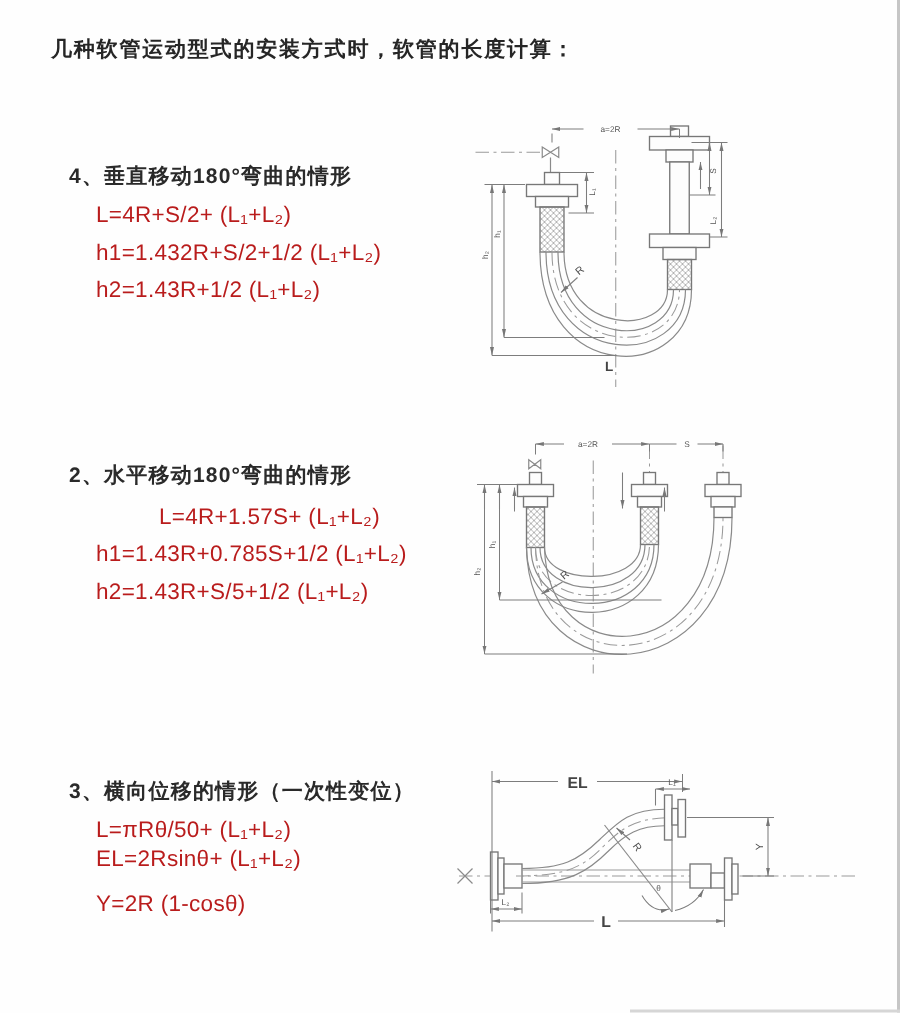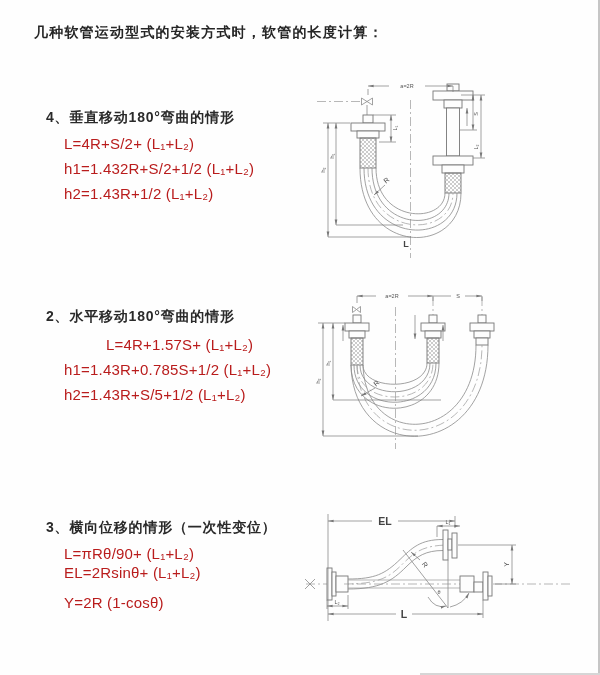--- a/index.html
+++ b/index.html
@@ -37,21 +37,21 @@
   <div class="tline formula" style="left:64px;top:135px;">L=4R+S/2+ (L₁+L₂)</div>
   <div class="tline formula" style="left:64px;top:160px;">h1=1.432R+S/2+1/2 (L₁+L₂)</div>
   <div class="tline formula" style="left:64px;top:185px;">h2=1.43R+1/2 (L₁+L₂)</div>
 
   <div class="tline heading" style="left:46px;top:308px;">2、水平移动180°弯曲的情形</div>
   <div class="tline formula" style="left:64px;top:336px;margin-left:42px;">L=4R+1.57S+ (L₁+L₂)</div>
   <div class="tline formula" style="left:64px;top:361px;">h1=1.43R+0.785S+1/2 (L₁+L₂)</div>
   <div class="tline formula" style="left:64px;top:386px;">h2=1.43R+S/5+1/2 (L₁+L₂)</div>
 
   <div class="tline heading" style="left:46px;top:519px;">3、横向位移的情形（一次性变位）</div>
-  <div class="tline formula" style="left:64px;top:545px;">L=πRθ/90+ (L₁+L₂)</div>
+  <div class="tline formula" style="left:64px;top:545px;">L=πRθ/50+ (L₁+L₂)</div>
   <div class="tline formula" style="left:64px;top:570px;margin-top:24px;">Y=2R (1-cosθ)</div>
   <div class="tline formula" style="left:64px;top:564px;">EL=2Rsinθ+ (L₁+L₂)</div>
 
   <svg class="dia" style="left:303px;top:68px;" width="250" height="195" viewBox="0 0 250 195">
     <defs>
       <marker id="ar1" viewBox="0 0 10 6" refX="10" refY="3" markerWidth="8" markerHeight="5" orient="auto-start-reverse">
         <path d="M0,0.6 L10,3 L0,5.4 Z" fill="#777"></path>
       </marker>
       <pattern id="hx1" width="4" height="4" patternUnits="userSpaceOnUse">
         <path d="M0,4 L4,0 M0,0 L4,4" stroke="#9b9b9b" stroke-width="0.5"></path>

